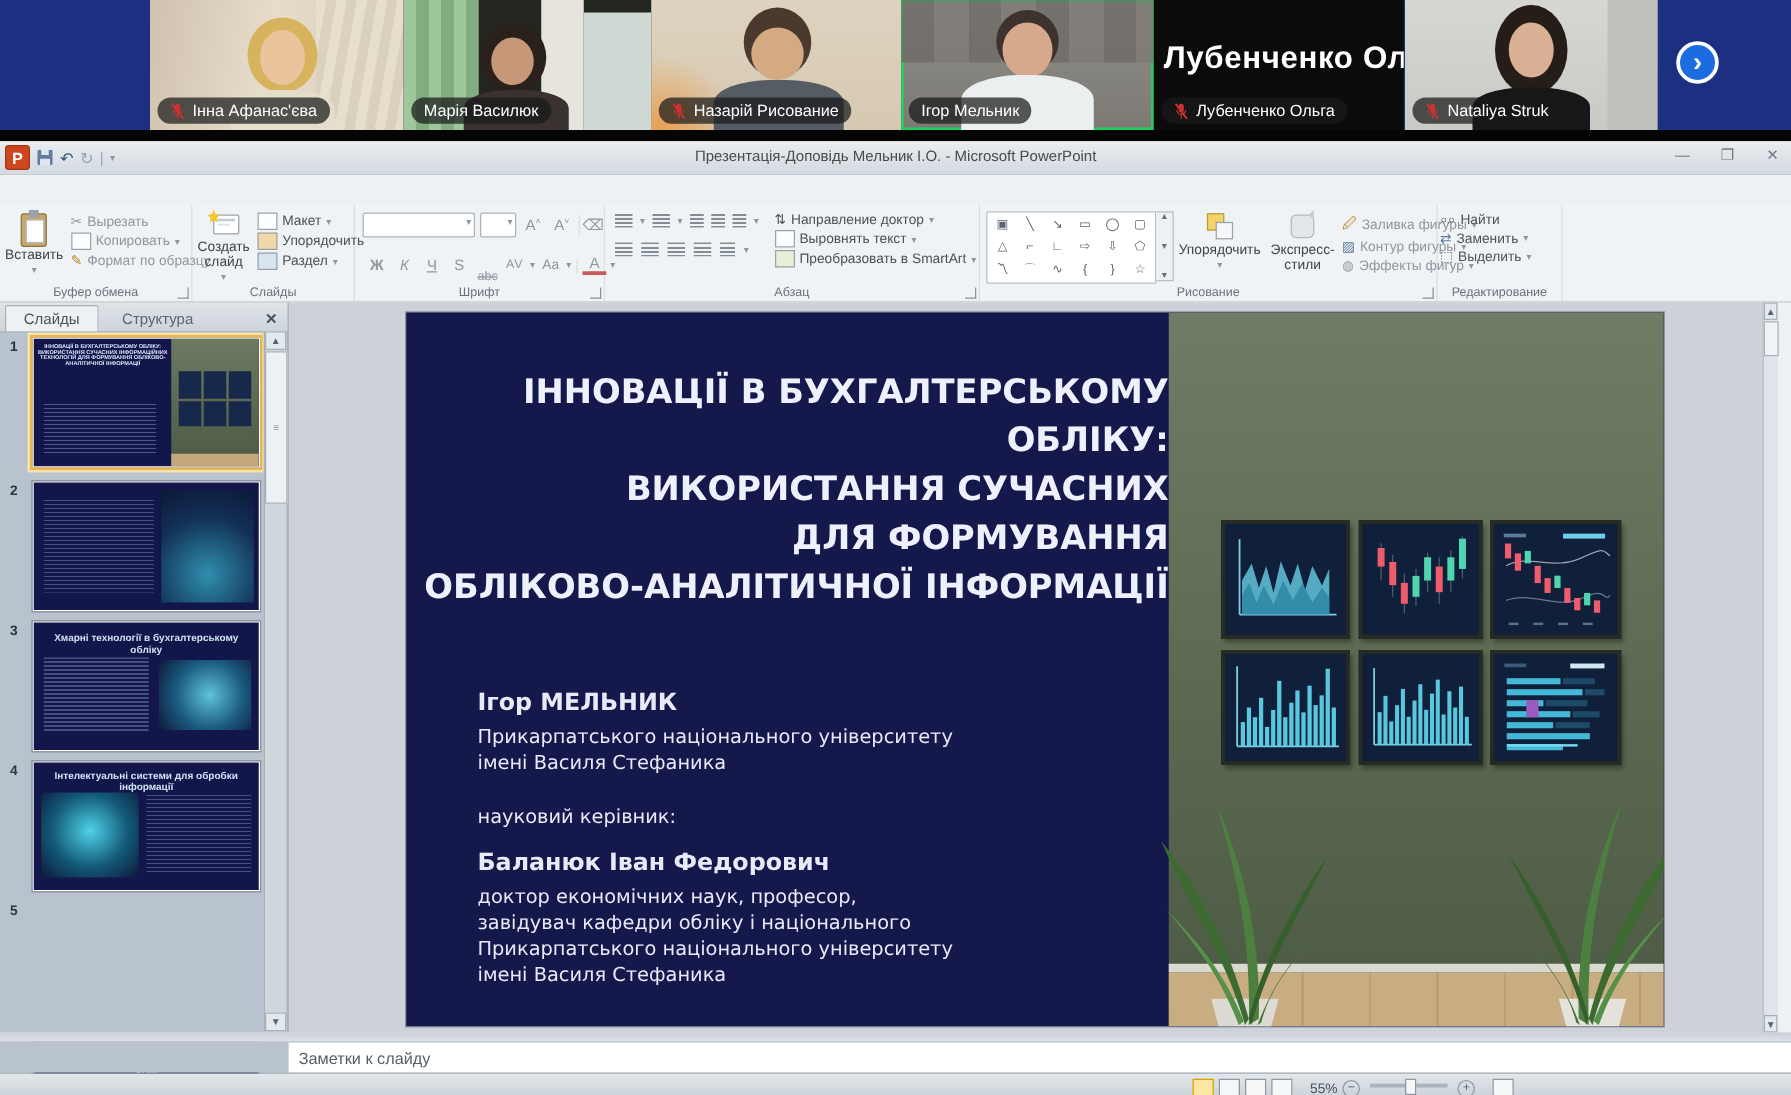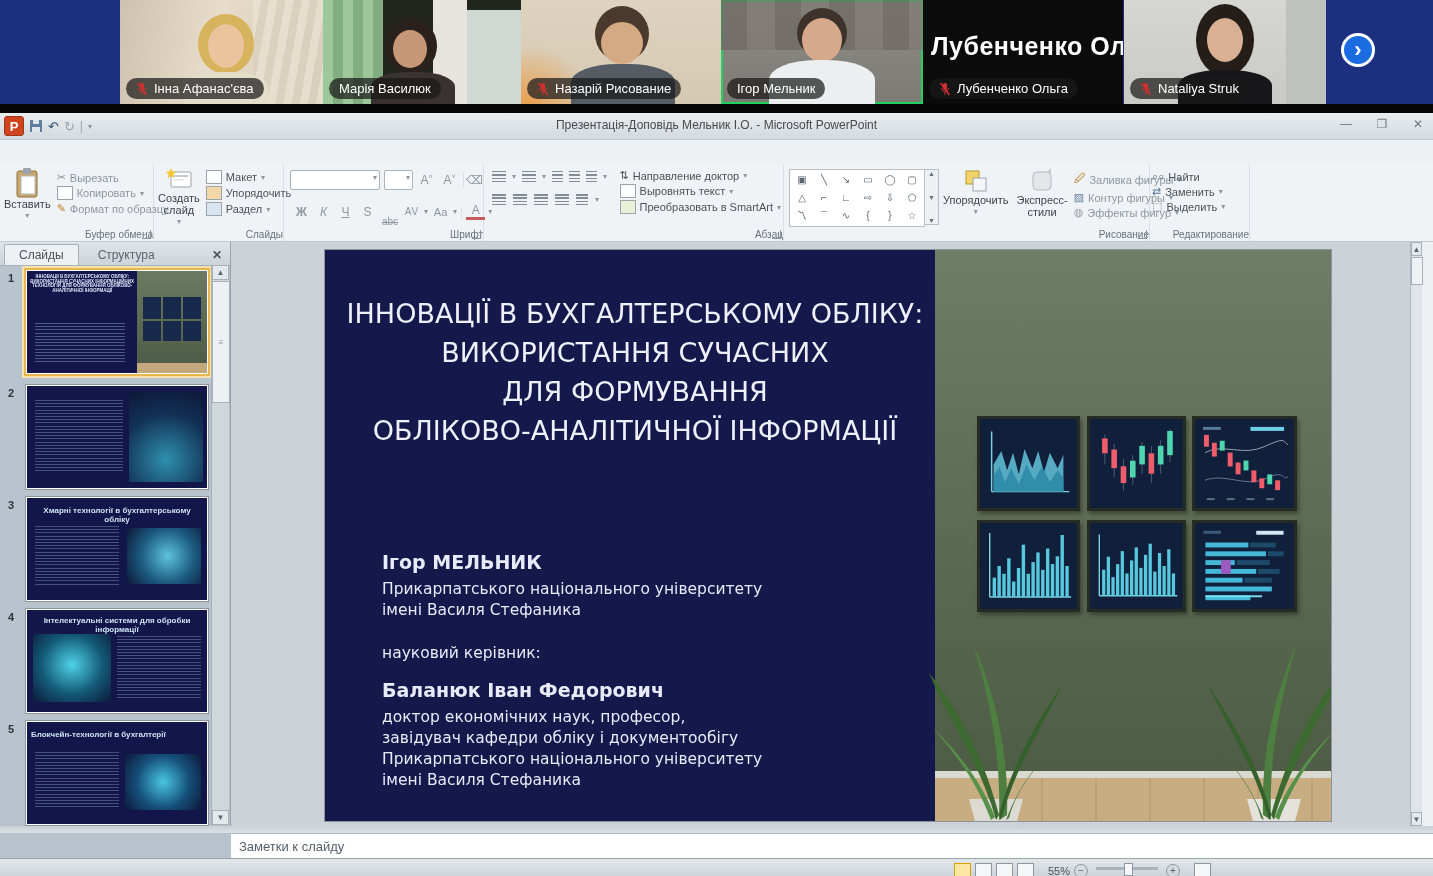--- a/index.html
+++ b/index.html
@@ -38,21 +38,21 @@
   .tab{display:inline-block;padding:5px 13px 4px;font-size:12px;color:#3d444b;cursor:pointer;}
   .tab.file{background:linear-gradient(#d4582e,#b9431c);color:#fff;border-radius:3px 3px 0 0;margin-left:6px;padding:5px 16px 4px;}
   .tab.on{background:#f5f7f8;border:1px solid #c3cad1;border-bottom:none;border-radius:2px 2px 0 0;color:#2b3238;}
   .tabrow-right{position:absolute;right:2px;top:4px;display:flex;gap:9px;align-items:center;}
   .helpq{width:16px;height:16px;border-radius:50%;background:#3a76c4;color:#fff;font-size:11px;font-weight:bold;
          display:flex;align-items:center;justify-content:center;}
 
   .ribbon{position:absolute;left:0;top:51px;width:1433px;height:77px;background:#f0f3f5;
           border-bottom:1px solid #c3cad1;display:flex;}
   .rgroup{position:relative;height:100%;border-right:1px solid #d9dfe4;box-sizing:border-box;flex:0 0 auto;}
-  .rglabel{position:absolute;bottom:1px;left:0;width:100%;text-align:right;font-size:10px;color:#68727c;}
+  .rglabel{position:absolute;bottom:1px;left:0;width:100%;text-align:center;font-size:10px;color:#68727c;}
   .dlauncher{position:absolute;right:2px;bottom:2px;width:8px;height:8px;border-right:1px solid #8b949c;
              border-bottom:1px solid #8b949c;}
   .bigbtn{display:flex;flex-direction:column;align-items:center;justify-content:flex-start;
           padding:4px 4px 0;font-size:11px;color:#3d444b;text-align:center;cursor:pointer;line-height:12px;}
   .smrow{display:flex;align-items:center;gap:4px;font-size:11px;color:#8e97a0;padding:1px 2px;cursor:pointer;white-space:nowrap;}
   .smrow.dk{color:#4a525a;}
   .arr{font-size:8px;color:#8e97a0;}
   .ic{display:inline-block;}
   .icbox{width:14px;height:12px;border:1px solid #9aa3ab;background:#fdfefe;flex:0 0 auto;}
   .lines-ic{width:14px;height:11px;background:repeating-linear-gradient(#848d96 0 1.5px,transparent 1.5px 3.4px);flex:0 0 auto;}
@@ -82,22 +82,22 @@
   .pscroll{position:absolute;right:1px;top:23px;width:17px;height:560px;background:#cfd6dc;border-left:1px solid #a8b1ba;}
   .sbtn{width:17px;height:15px;background:#e4e9ed;border:1px solid #a8b1ba;box-sizing:border-box;color:#5a6570;
         font-size:8px;display:flex;align-items:center;justify-content:center;}
   .sthumb{position:absolute;left:0;top:16px;width:16px;height:120px;background:#eef1f3;border:1px solid #a8b1ba;
           display:flex;align-items:center;justify-content:center;color:#8e97a0;font-size:8px;}
 
   .slidearea{position:absolute;left:231px;top:0;width:1191px;height:584px;background:#ccd2d8;}
   .mscroll{position:absolute;right:0;top:0;width:11px;height:584px;background:#dfe4e8;border-left:1px solid #b0b9c1;}
 
   .slide{position:absolute;left:94px;top:8px;width:1006px;height:571px;background:#14184a;box-shadow:0 0 0 1px #8b949c;overflow:hidden;}
-  .stitle{position:absolute;left:10px;top:44px;width:600px;text-align:center;color:#eef0fc;
-          font-family:"DejaVu Sans",sans-serif;font-size:27px;line-height:39px;font-weight:400;}
+  .stitle{position:absolute;left:10px;top:44px;width:600px;text-align:right;color:#eef0fc;
+          font-family:"DejaVu Sans",sans-serif;font-size:27px;line-height:39px;font-weight:700;}
   .sbody{position:absolute;left:57px;top:302px;color:#e8eaf8;font-family:"DejaVu Sans",sans-serif;font-size:15.5px;line-height:21px;}
   .sname{font-size:19px;font-weight:bold;margin-bottom:6px;}
 
   .simg{position:absolute;left:610px;top:0;width:396px;height:571px;background:linear-gradient(#707d66,#5b6951 55%,#4c5944);}
   .floor{position:absolute;left:0;bottom:0;width:396px;height:43px;
          background:repeating-linear-gradient(90deg,#c8ad82 0 52px,#bba073 52px 54px);}
   .baseboard{position:absolute;left:0;bottom:43px;width:396px;height:7px;background:#d9d9cf;}
   .monitor{position:absolute;background:#101f3a;border:3px solid #262b24;box-shadow:2px 3px 4px rgba(0,0,0,.35);box-sizing:border-box;}
   .plant{position:absolute;bottom:-4px;}
 
@@ -510,25 +510,20 @@
           <span class="tnum">4</span>
           <div class="thumb">
             <div class="abs ttitle" style="left:4px;top:6px;width:172px;font-size:8px;">Інтелектуальні системи для обробки інформації</div>
             <div class="abs" style="left:6px;top:24px;width:78px;height:68px;background:radial-gradient(ellipse at 50% 45%,#4fd2e8,#135a78 55%,#0d1838);border-radius:4px;"></div>
             <div class="abs tstripes" style="right:6px;top:26px;width:84px;height:64px;opacity:.6;"></div>
           </div>
         </div>
 
         <div class="thumbitem" style="top:479px;height:108px;">
           <span class="tnum">5</span>
-          <div class="thumb">
-            <div class="abs ttitle" style="left:4px;top:8px;width:172px;font-size:8px;text-align:left;">Блокчейн-технології в бухгалтерії</div>
-            <div class="abs tstripes" style="left:8px;top:30px;width:84px;height:58px;opacity:.6;"></div>
-            <div class="abs" style="right:6px;top:32px;width:76px;height:56px;background:radial-gradient(circle at 50% 50%,#49c6e0,#15507a 55%,#0d1838);"></div>
-          </div>
         </div>
 
         <div class="thumbitem" style="top:591px;height:30px;">
           <span class="tnum">6</span>
           <div class="thumb" style="height:28px;">
             <div class="abs ttitle" style="left:4px;top:8px;width:172px;font-size:8px;">Системи електронного документообігу та CRM</div>
           </div>
         </div>
 
         <div class="pscroll">
@@ -548,21 +543,21 @@
           </div>
           <div class="sbody">
             <div class="sname">Ігор МЕЛЬНИК</div>
             <div>Прикарпатського національного університету</div>
             <div>імені Василя Стефаника</div>
             <div style="height:22px;"></div>
             <div>науковий керівник:</div>
             <div style="height:16px;"></div>
             <div class="sname">Баланюк Іван Федорович</div>
             <div>доктор економічних наук, професор,</div>
-            <div>завідувач кафедри обліку і документообігу</div>
+            <div>завідувач кафедри обліку і національного</div>
             <div>Прикарпатського національного університету</div>
             <div>імені Василя Стефаника</div>
           </div>
 
           <div class="simg">
             <div class="baseboard"></div>
             <div class="floor"></div>
 
             <div class="monitor" style="left:42px;top:166px;width:103px;height:95px;">
               <svg width="97" height="89" viewBox="0 0 100 90">

